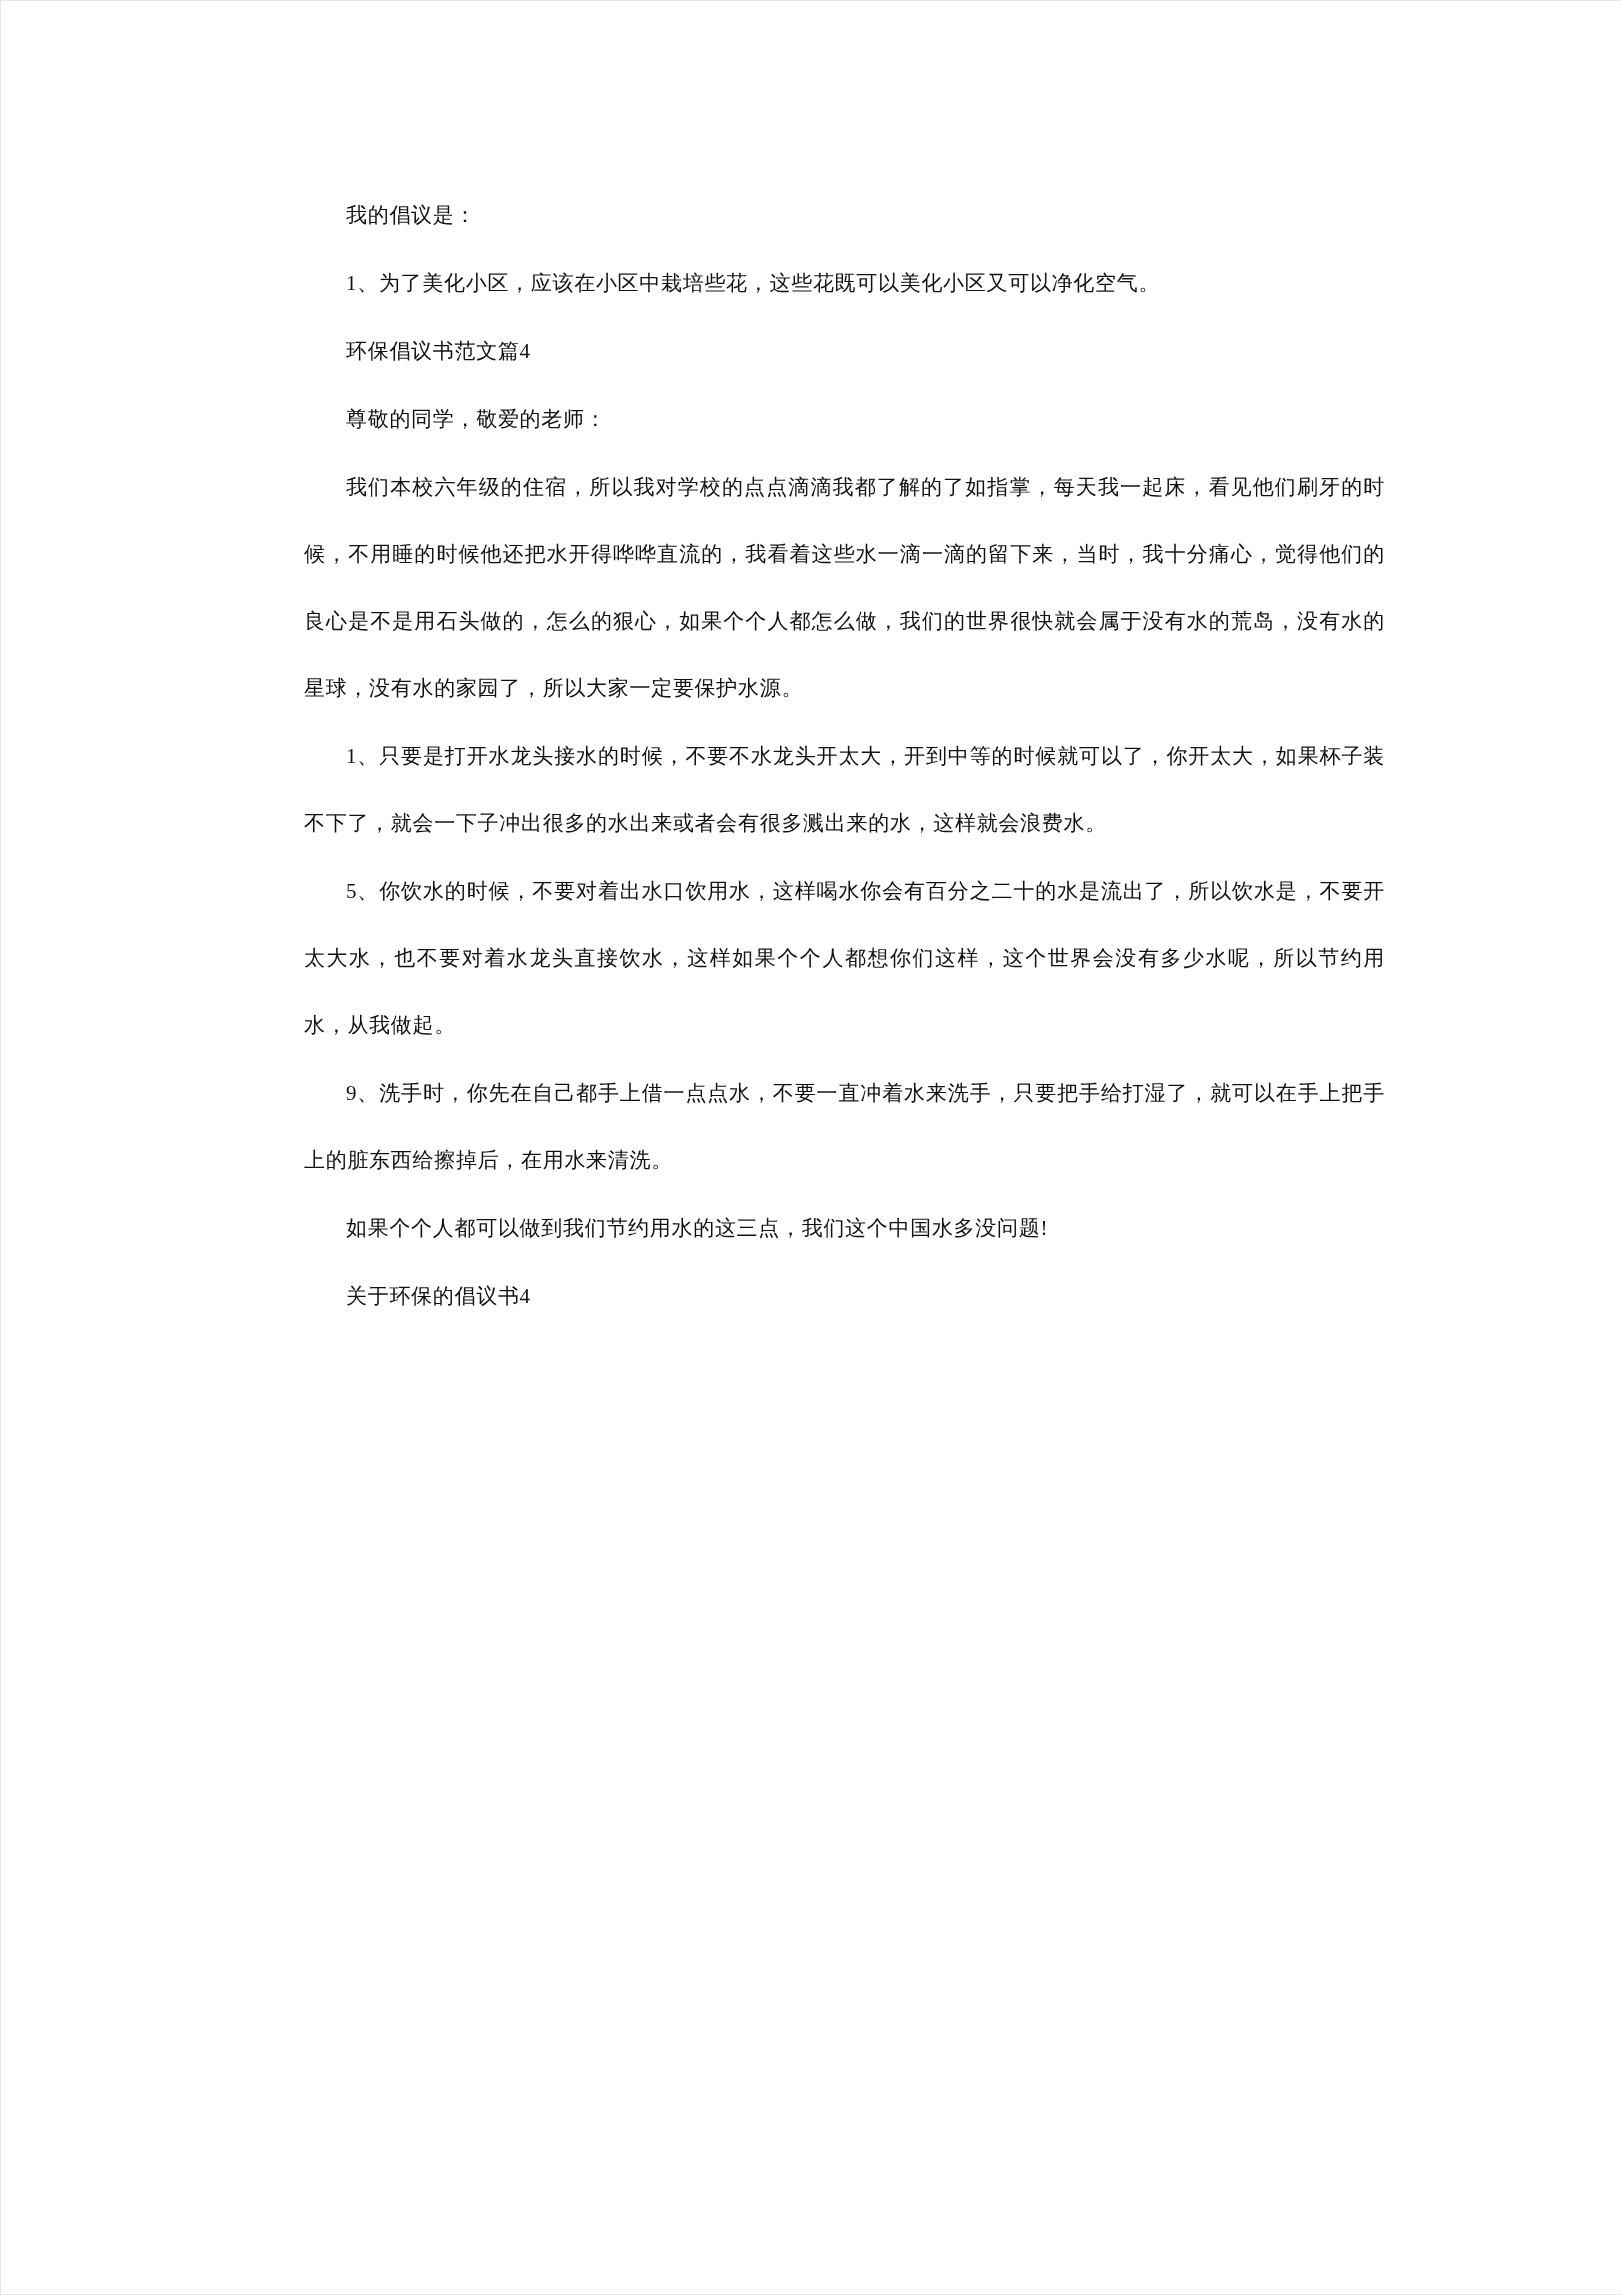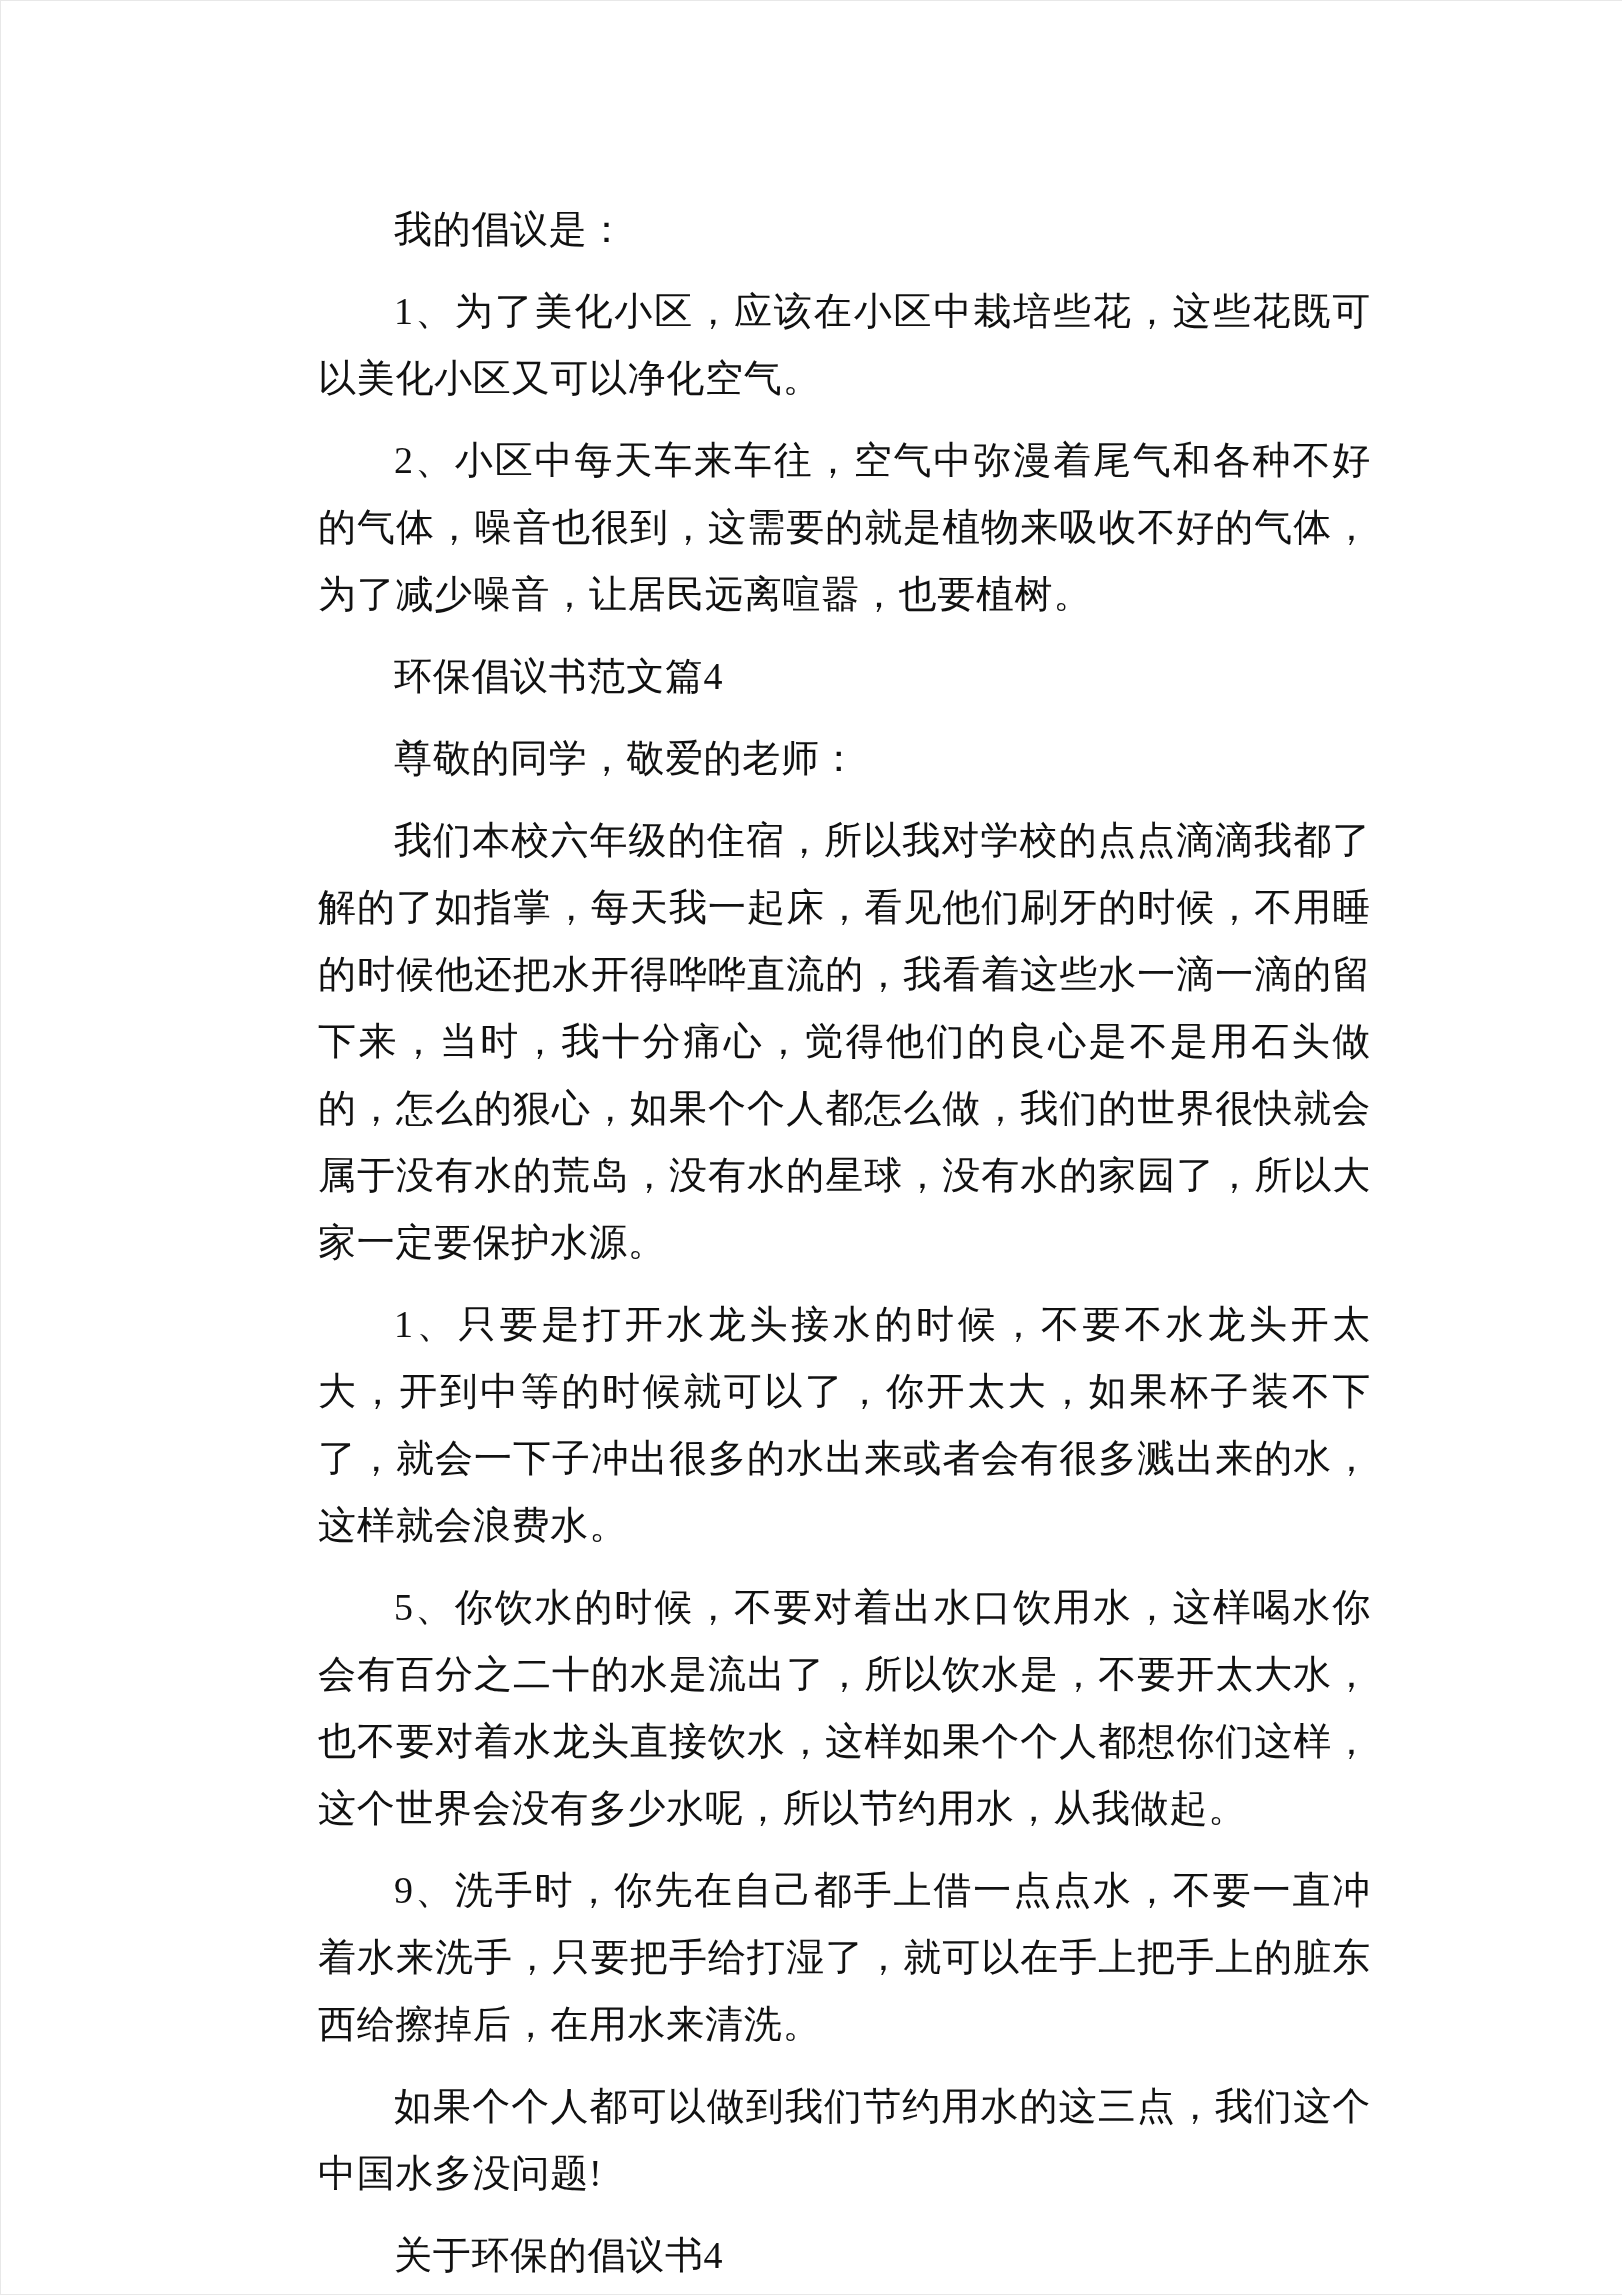--- a/index.html
+++ b/index.html
@@ -15,40 +15,39 @@
     box-sizing: border-box;
     border: 1.3px solid #e8e8e8;
     padding: 180px 236px 131px 302px;
     overflow: hidden;
     font-family: "Liberation Serif", "DejaVu Serif", serif;
   }
   .content {
     width: 100%;
   }
   p.para {
-    margin: 15px;
+    margin: 1px;
     padding: 0;
-    font-size: 38px;
+    font-size: 21px;
     line-height: 67px;
     color: #111111;
     text-align: justify;
     text-justify: inter-ideograph;
     text-indent: 2em;
     letter-spacing: 0.7px;
     word-break: break-all;
   }
 </style>
 </head>
 <body>
 
 <div class="page">
   <div class="content" id="content">
       <p class="para">我的倡议是：</p>
       <p class="para">1、为了美化小区，应该在小区中栽培些花，这些花既可以美化小区又可以净化空气。</p>
-      <p class="para">2、小区中每天车来车往，空气中弥漫着尾气和各种不好的气体，噪音也很到，这需要的就是植物来吸收不好的气体，为了减少噪音，让居民远离喧嚣，也要植树。</p>
       <p class="para">环保倡议书范文篇4</p>
       <p class="para">尊敬的同学，敬爱的老师：</p>
       <p class="para">我们本校六年级的住宿，所以我对学校的点点滴滴我都了解的了如指掌，每天我一起床，看见他们刷牙的时候，不用睡的时候他还把水开得哗哗直流的，我看着这些水一滴一滴的留下来，当时，我十分痛心，觉得他们的良心是不是用石头做的，怎么的狠心，如果个个人都怎么做，我们的世界很快就会属于没有水的荒岛，没有水的星球，没有水的家园了，所以大家一定要保护水源。</p>
       <p class="para">1、只要是打开水龙头接水的时候，不要不水龙头开太大，开到中等的时候就可以了，你开太大，如果杯子装不下了，就会一下子冲出很多的水出来或者会有很多溅出来的水，这样就会浪费水。</p>
       <p class="para">5、你饮水的时候，不要对着出水口饮用水，这样喝水你会有百分之二十的水是流出了，所以饮水是，不要开太大水，也不要对着水龙头直接饮水，这样如果个个人都想你们这样，这个世界会没有多少水呢，所以节约用水，从我做起。</p>
       <p class="para">9、洗手时，你先在自己都手上借一点点水，不要一直冲着水来洗手，只要把手给打湿了，就可以在手上把手上的脏东西给擦掉后，在用水来清洗。</p>
       <p class="para">如果个个人都可以做到我们节约用水的这三点，我们这个中国水多没问题!</p>
       <p class="para">关于环保的倡议书4</p>
     </div>
 </div>

